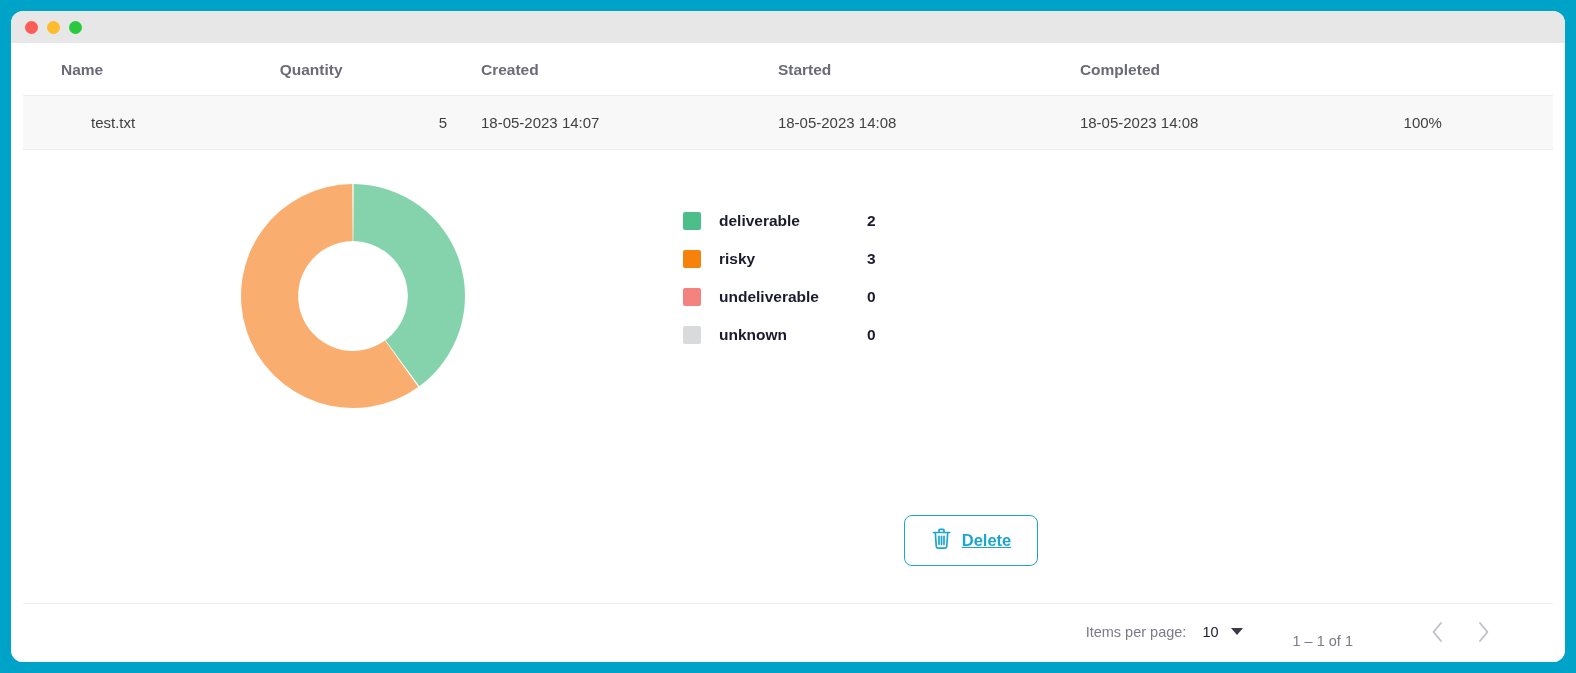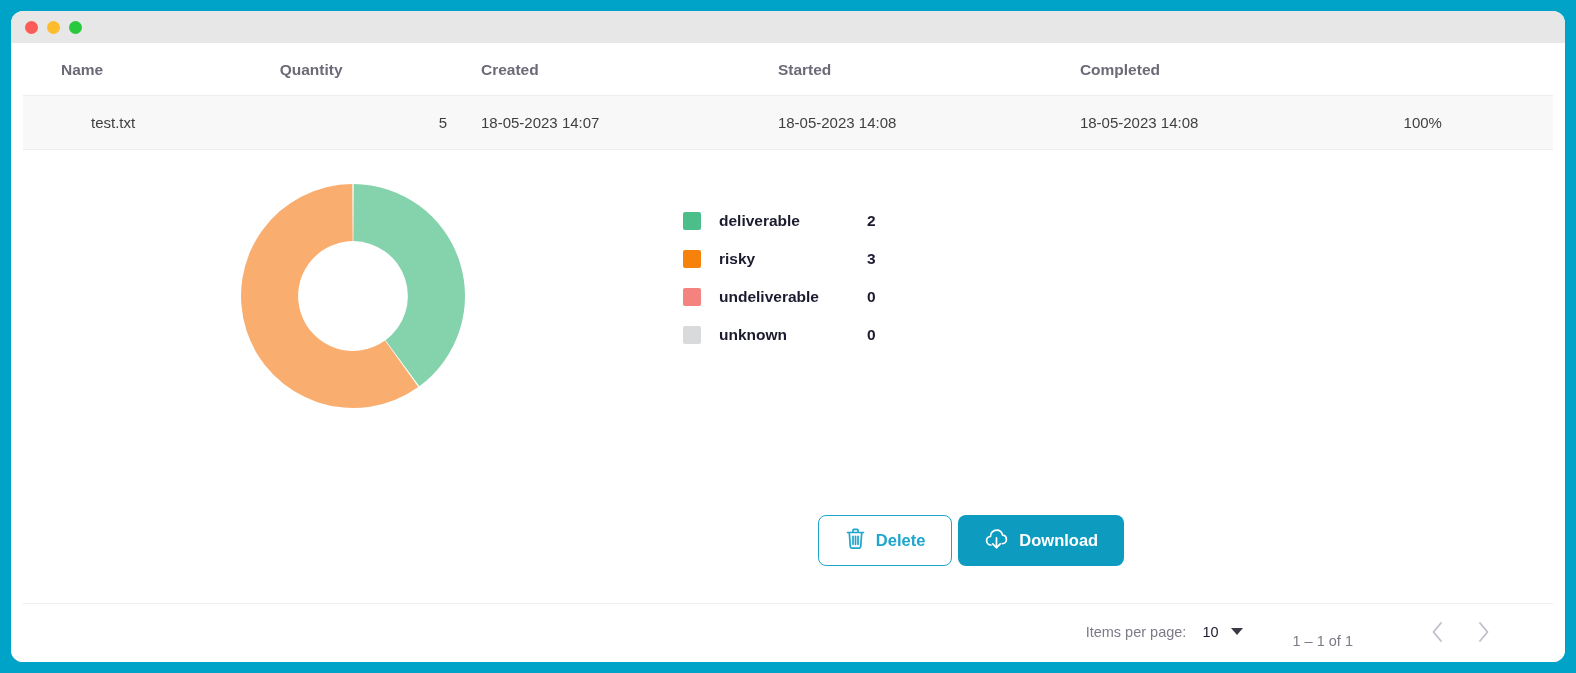--- a/index.html
+++ b/index.html
@@ -175,20 +175,21 @@
     display: inline-flex;
     align-items: center;
     justify-content: flex-end;
     gap: 10px;
     font-size: 16.5px;
     font-weight: bold;
     cursor: pointer;
     padding: 0 26px;
     border: none;
     font-family: "Liberation Sans", sans-serif;
+    text-decoration: underline;
   }
   .btn-delete {
     background: #ffffff;
     border: 1.5px solid #1ca6cd;
     color: #1ca6cd;
   }
   .btn-download {
     background: #0d9cc0;
     color: #ffffff;
   }
@@ -314,30 +315,20 @@
               <svg width="21" height="23" viewBox="0 0 21 23" fill="none" stroke="#1ca6cd" stroke-width="1.7">
                 <path d="M2.5 5.5h16" stroke-linecap="round"></path>
                 <path d="M8 5.5V3.3c0-.5.4-.9.9-.9h3.2c.5 0 .9.4.9.9v2.2"></path>
                 <path d="M4.3 5.5l1 14.2c.1.8.7 1.4 1.5 1.4h7.4c.8 0 1.4-.6 1.5-1.4l1-14.2"></path>
                 <path d="M8 9.3v8M10.5 9.3v8M13 9.3v8" stroke-linecap="round"></path>
               </svg>
             </span>
             <span>Delete</span>
           </button>
 
-          <button class="btn btn-download">
-            <span>
-              <svg width="25" height="22" viewBox="0 0 25 22" fill="none" stroke="#ffffff" stroke-width="1.7">
-                <path d="M18.3 15.6c2.3 0 4.1-1.9 4.1-4.2 0-2.2-1.7-4-3.8-4.2C18 4.3 15.5 2.2 12.6 2.2 9.2 2.2 6.5 4.9 6.5 8.3v.2c-2.2.2-3.9 2-3.9 4.2 0 2.4 1.9 4.3 4.3 4.3" stroke-linecap="round" stroke-linejoin="round"></path>
-                <path d="M12.5 9.8v9.6" stroke-linecap="round"></path>
-                <path d="M8.7 15.8l3.8 3.8 3.8-3.8" stroke-linecap="round" stroke-linejoin="round"></path>
-              </svg>
-            </span>
-            <span>Download</span>
-          </button>
 
         </div>
       </div>
 
       <div class="paginator">
         <span class="ipp-label">Items per page:</span>
         <span class="ipp-value">10</span>
         <span class="ipp-arrow"></span>
         <span class="range-label">1 – 1 of 1</span>
         <span class="nav-btn">

